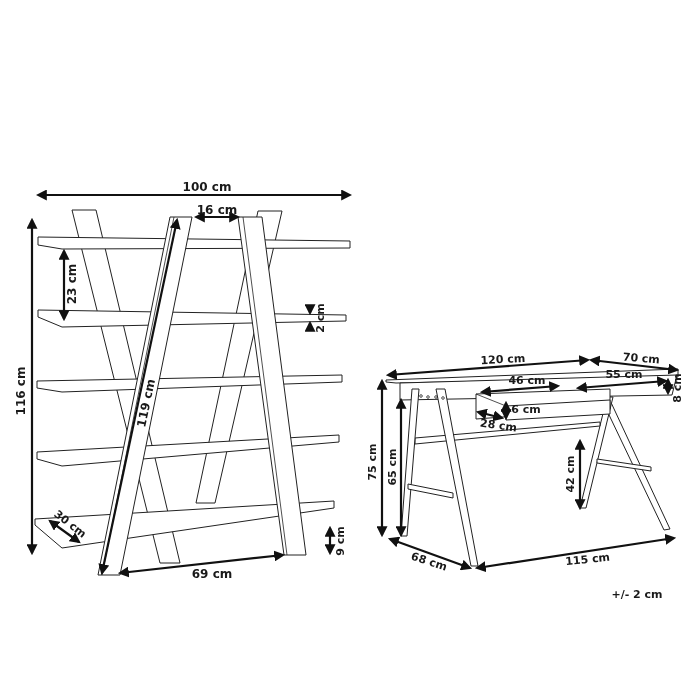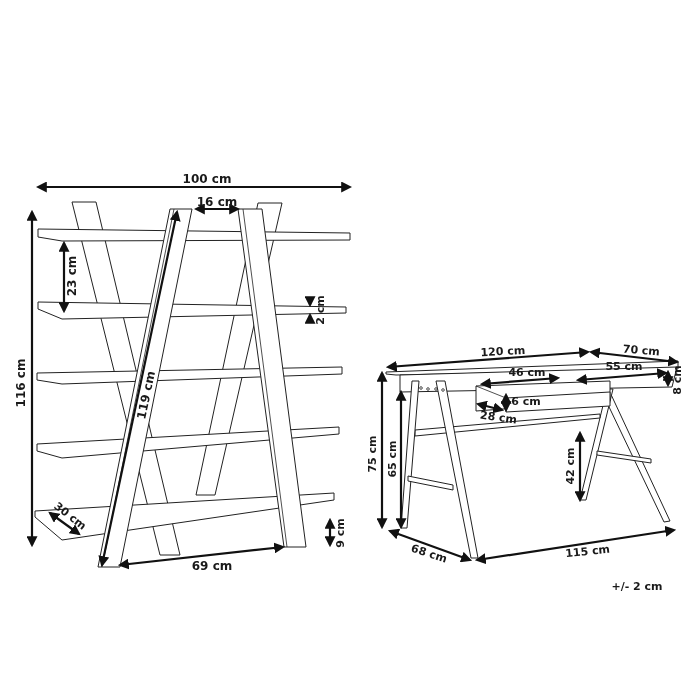--- a/index.html
+++ b/index.html
@@ -1,17 +1,17 @@
 <!DOCTYPE html>
 <html><head>
 <meta charset="utf-8">
 <style>
   html, body { margin:0; padding:0; background:#ffffff; }
   body { width:700px; height:700px; position:relative; overflow:hidden; font-family:"DejaVu Sans", sans-serif; }
-  #stage { position:absolute; left:0; top:0; width:700px; height:644px; }
+  #stage { position:absolute; left:0; top:8px; width:700px; height:644px; }
   svg text { font-family:"DejaVu Sans", sans-serif; font-weight:bold; fill:#1a1a1a; }
   .part { fill:#ffffff; stroke:#222222; stroke-width:1; }
   .thin { fill:none; stroke:#222222; stroke-width:0.8; }
   .dim { stroke:#111111; stroke-width:2.2; fill:none; }
 </style>
 </head>
 <body>
 
 <div id="stage">
 <svg width="700" height="700" viewBox="0 0 700 700" xmlns="http://www.w3.org/2000/svg">

